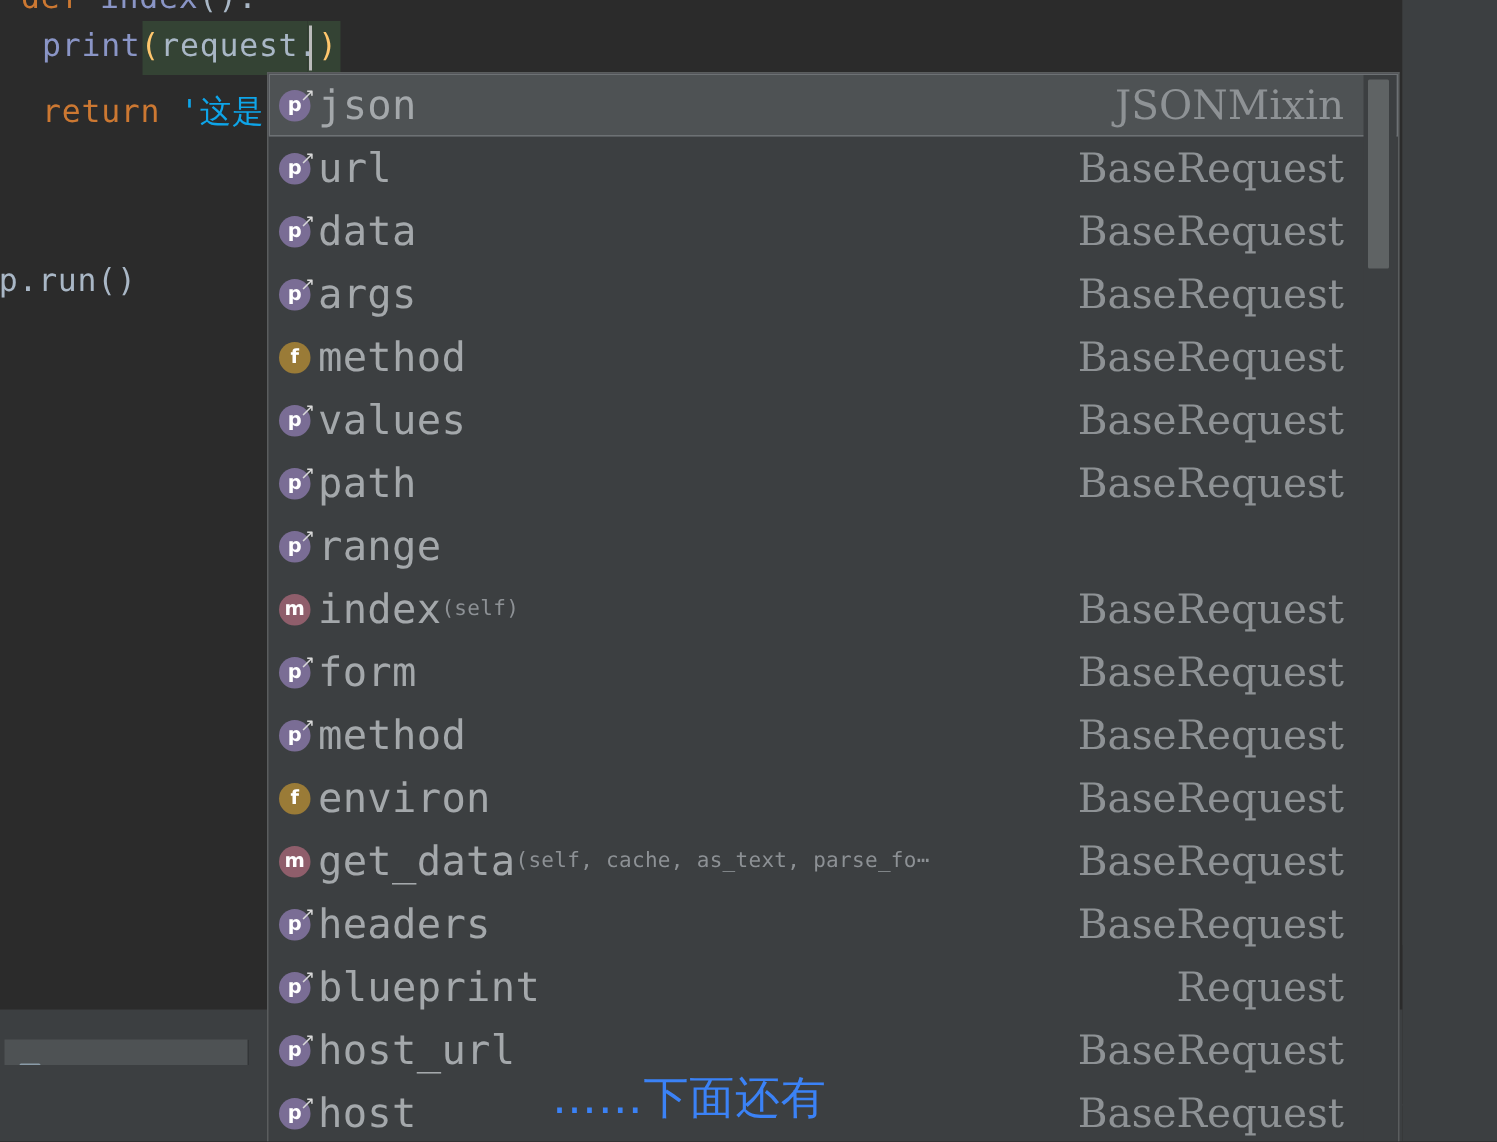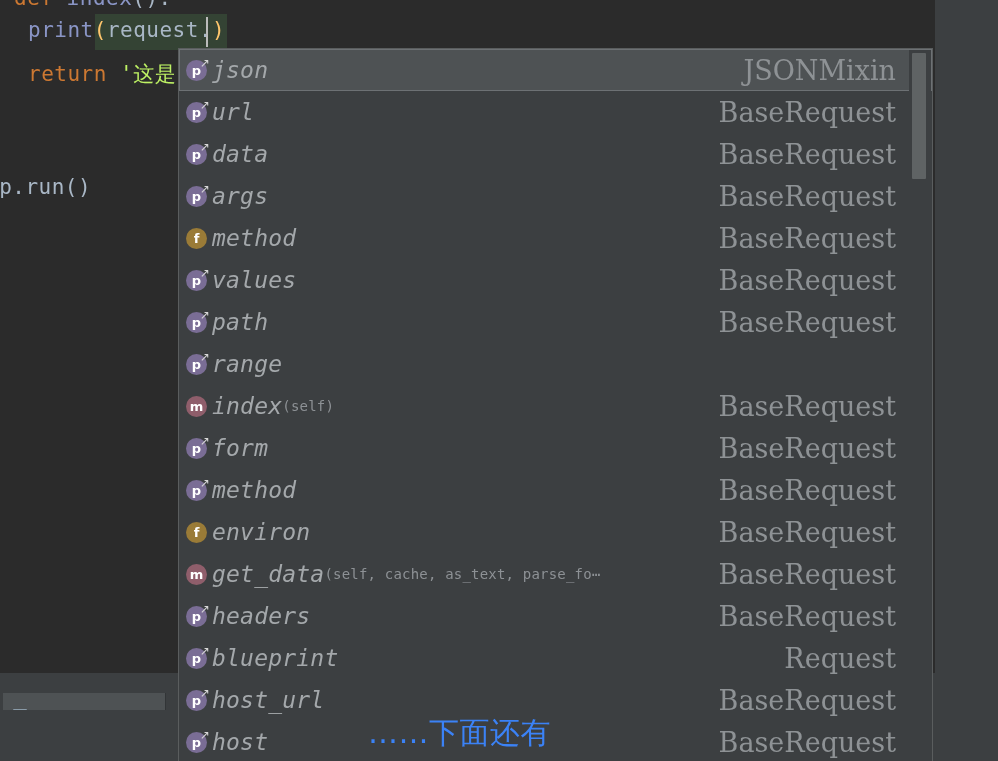--- a/index.html
+++ b/index.html
@@ -49,21 +49,21 @@
   }
   #line-test {
     left: -16px;
     top: 643px;
     font-size: 18px;
   }
 
   .tk-kw   { color: #cc7832; }
   .tk-fn   { color: #8a95c6; }
   .tk-id   { color: #a9b7c6; }
-  .tk-str  { color: #bef264; }
+  .tk-str  { color: #0ea5e9; }
   .tk-paren{ color: #ffc66d; }
   .tk-plain{ color: #a9b7c6; }
 
   
   #param-hint-bg {
     position: absolute;
     left: 95px;
     top: 14px;
     width: 110px;
     height: 36px;
@@ -248,25 +248,24 @@
     right: -3px;
     top: -3px;
     font-family: "DejaVu Sans", sans-serif;
     font-size: 12px;
     color: #d8d8d8;
     line-height: 1;
     font-weight: normal;
   }
   .ac-name {
     font-family: "DejaVu Sans Mono", monospace;
-    font-size: 23px;
+    font-size: 27px;
     color: #a4a8ab;
     white-space: pre;
     letter-spacing: 0.2px;
-    font-style: italic;
   }
   .ac-sig {
     font-family: "DejaVu Sans Mono", monospace;
     font-size: 14px;
     color: #8d9195;
     white-space: pre;
     letter-spacing: 0.2px;
   }
   .ac-class {
     margin-left: auto;

